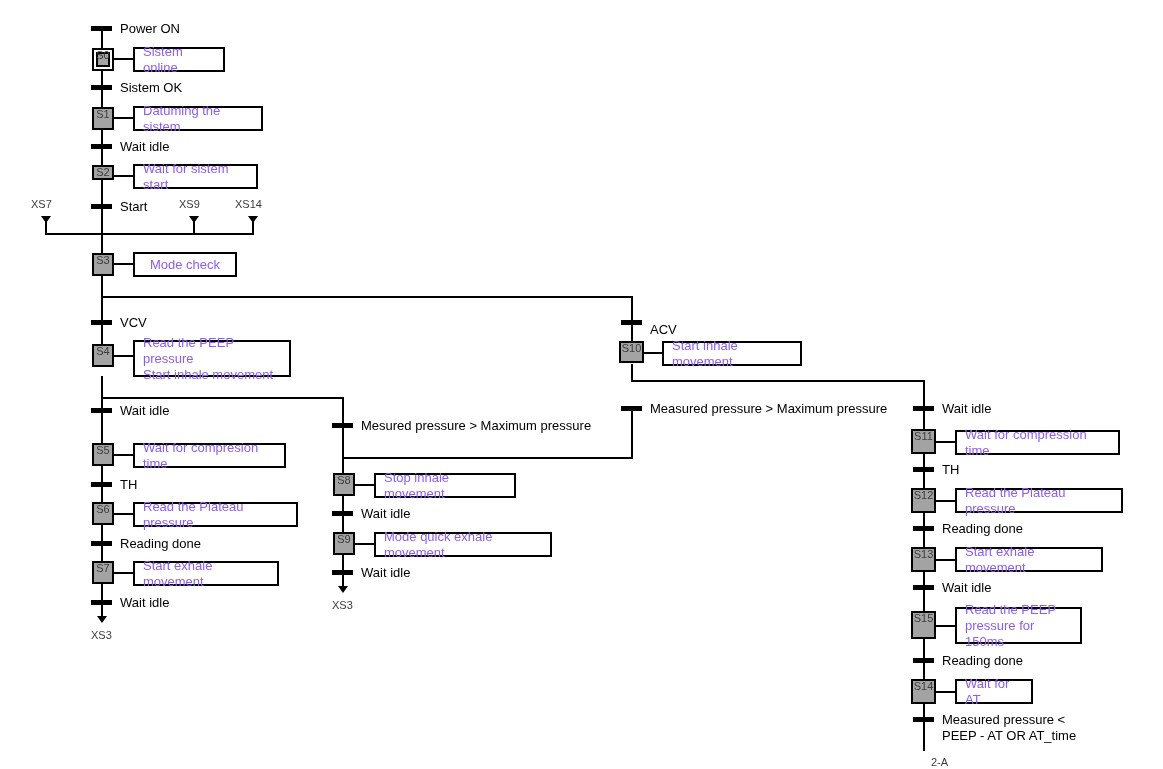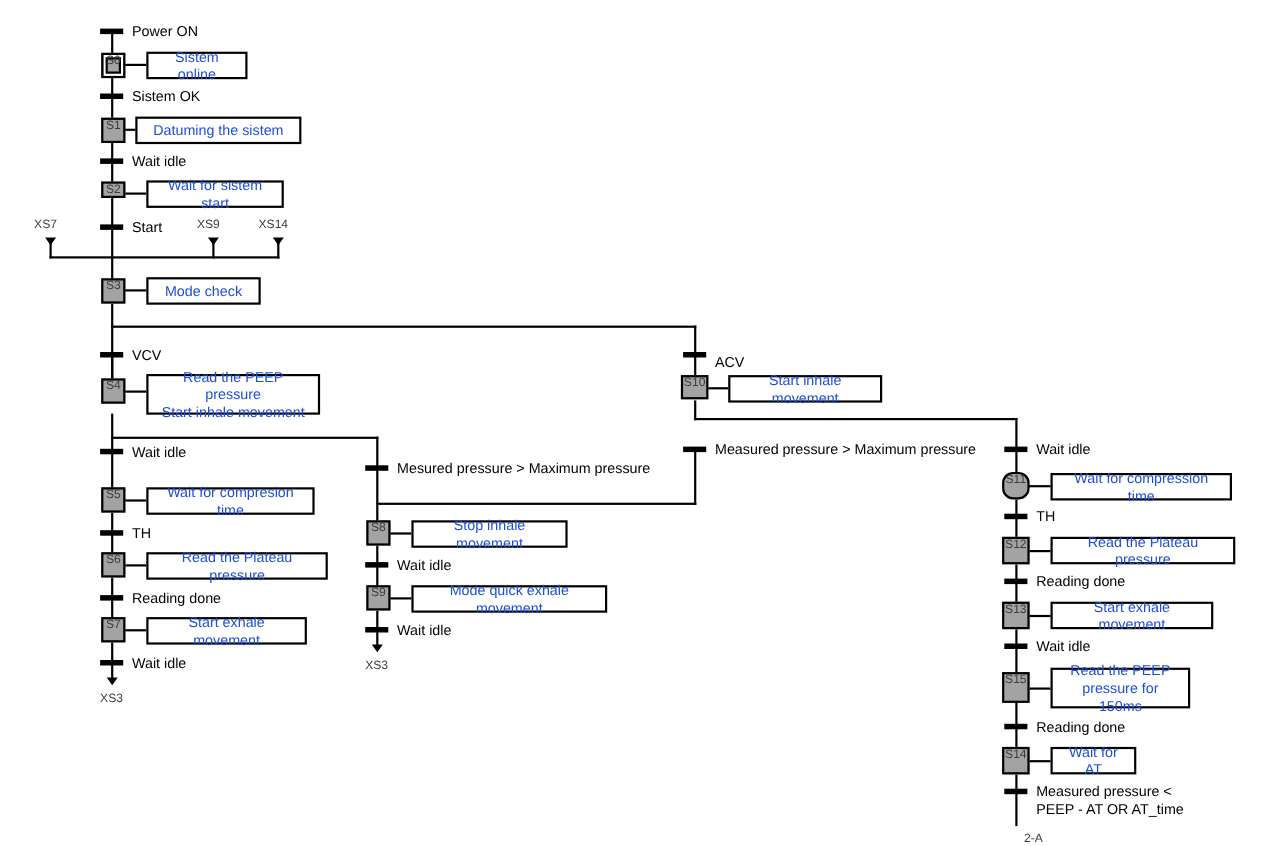--- a/index.html
+++ b/index.html
@@ -11,21 +11,21 @@
   .wire.v{width:2px;}
   .wire.h{height:2px;}
 
   .step{position:absolute;box-sizing:border-box;border:2px solid #000;background:#a3a3a3;
         display:flex;justify-content:center;}
   .step .sid{font-size:11px;line-height:1;color:#3c3c3c;letter-spacing:0px;}
   .step.initial{box-shadow:inset 0 0 0 2px #fff, inset 0 0 0 4px #000;}
 
   .action{position:absolute;box-sizing:border-box;border:2px solid #000;background:#fff;
           display:flex;align-items:center;justify-content:center;padding:0 8px;}
-  .action .atext{font-size:13px;line-height:16px;text-align:center;white-space:pre-line;color:#1d4ed8;}
+  .action .atext{font-size:13px;line-height:16px;white-space:pre-line;color:#8b5cf6;}
 
   .tbar{position:absolute;background:#000;height:5px;width:21px;}
 
   .tlabel{position:absolute;font-size:13px;line-height:16px;white-space:pre-line;color:#000;}
 
   .xlabel{position:absolute;font-size:11px;line-height:13px;color:#3c3c3c;}
   .chev{position:absolute;width:0;height:0;border-left:5px solid transparent;
         border-right:5px solid transparent;border-top:7px solid #000;}
 </style>
 </head>
@@ -138,21 +138,21 @@
   <div id="steps-layer">
       <div class="step initial" style="left: 92px; top: 48px; width: 22px; height: 23px;">
         <span class="sid">S0</span>
       </div>
       <div class="action" style="left: 133px; top: 47px; width: 92px; height: 25px;">
         <span class="atext">Sistem online</span>
       </div>
       <div class="step" style="left: 92px; top: 107px; width: 22px; height: 23px;">
         <span class="sid">S1</span>
       </div>
-      <div class="action" style="left: 123px; top: 106px; width: 151px; height: 25px;">
+      <div class="action" style="left: 133px; top: 106px; width: 130px; height: 25px;">
         <span class="atext">Datuming the sistem</span>
       </div>
       <div class="step" style="left: 92px; top: 165px; width: 22px; height: 15px;">
         <span class="sid">S2</span>
       </div>
       <div class="action" style="left: 133px; top: 164px; width: 125px; height: 25px;">
         <span class="atext">Wait for sistem start</span>
       </div>
       <div class="step" style="left: 92px; top: 253px; width: 22px; height: 23px;">
         <span class="sid">S3</span>
@@ -196,21 +196,21 @@
       </div>
       <div class="action" style="left: 374px; top: 532px; width: 178px; height: 25px;">
         <span class="atext">Mode quick exhale movement</span>
       </div>
       <div class="step" style="left: 619px; top: 341px; width: 25px; height: 22px;">
         <span class="sid">S10</span>
       </div>
       <div class="action" style="left: 662px; top: 341px; width: 140px; height: 25px;">
         <span class="atext">Start inhale movement</span>
       </div>
-      <div class="step" style="left: 911px; top: 429px; width: 25px; height: 25px; border-radius: 10px;">
+      <div class="step" style="left: 911px; top: 429px; width: 25px; height: 25px;">
         <span class="sid">S11</span>
       </div>
       <div class="action" style="left: 955px; top: 430px; width: 165px; height: 25px;">
         <span class="atext">Wait for compression time</span>
       </div>
       <div class="step" style="left: 911px; top: 488px; width: 25px; height: 25px;">
         <span class="sid">S12</span>
       </div>
       <div class="action" style="left: 955px; top: 488px; width: 168px; height: 25px;">
         <span class="atext">Read the Plateau pressure</span>

